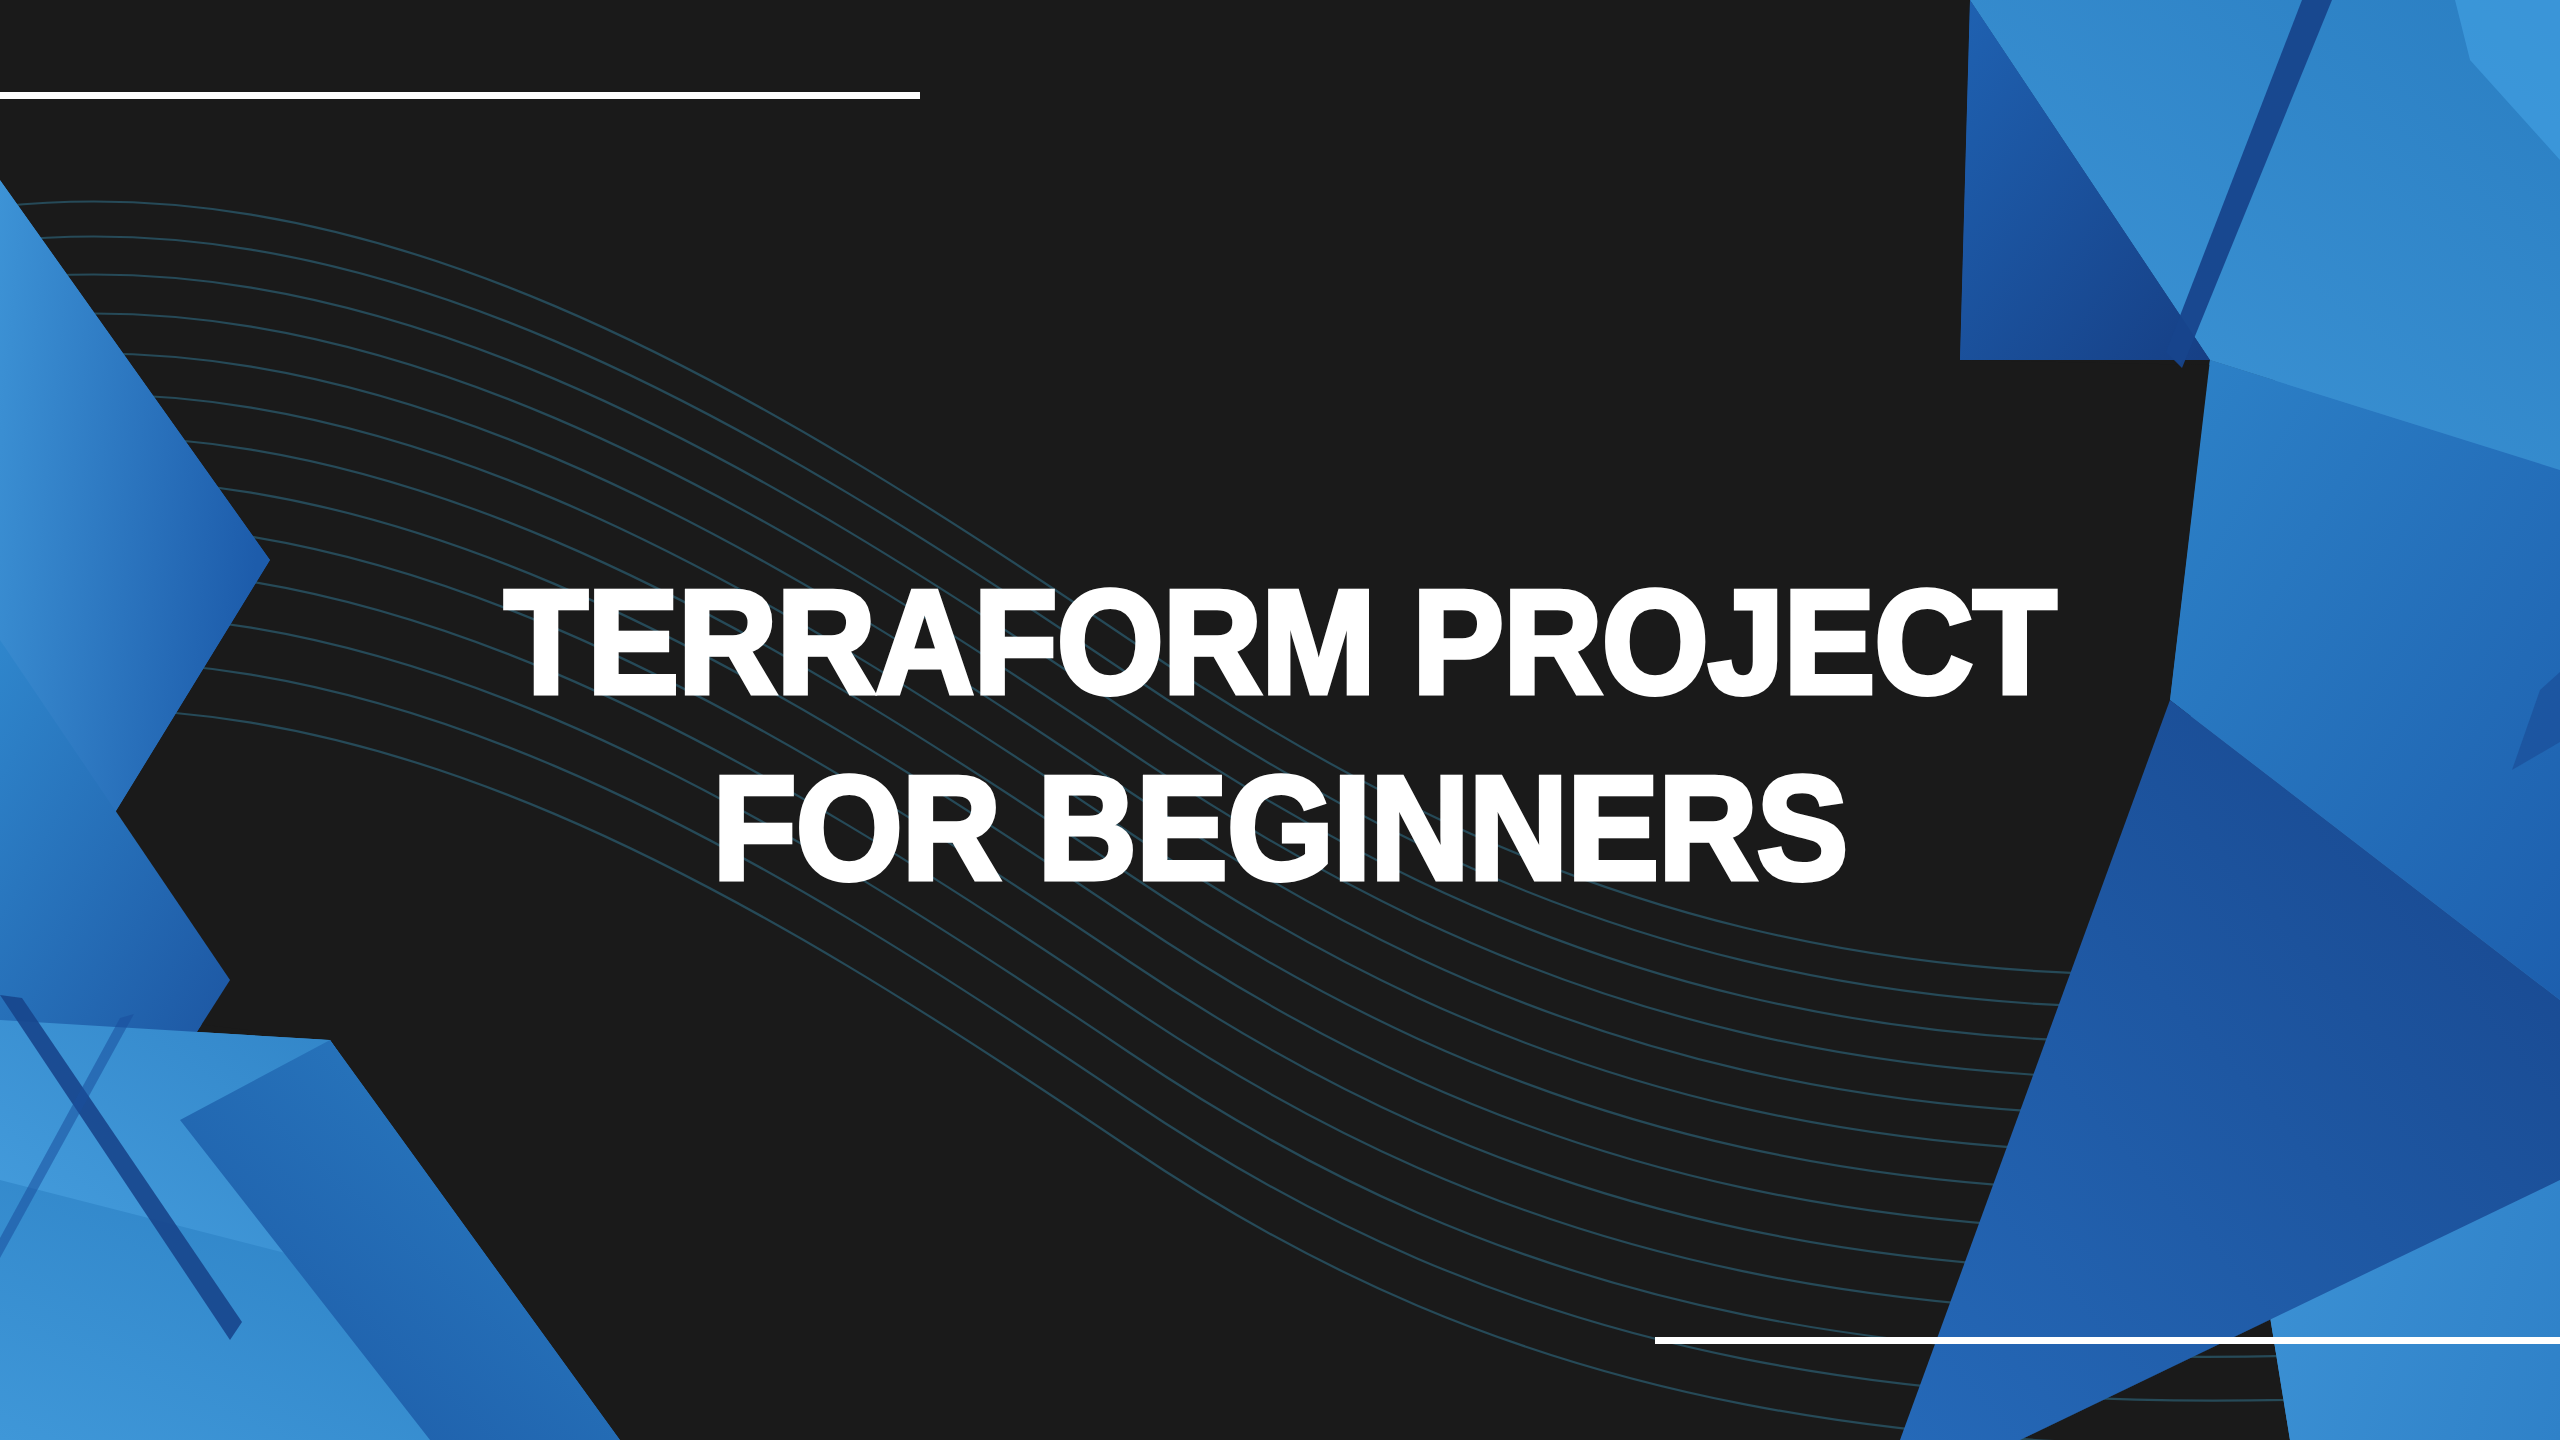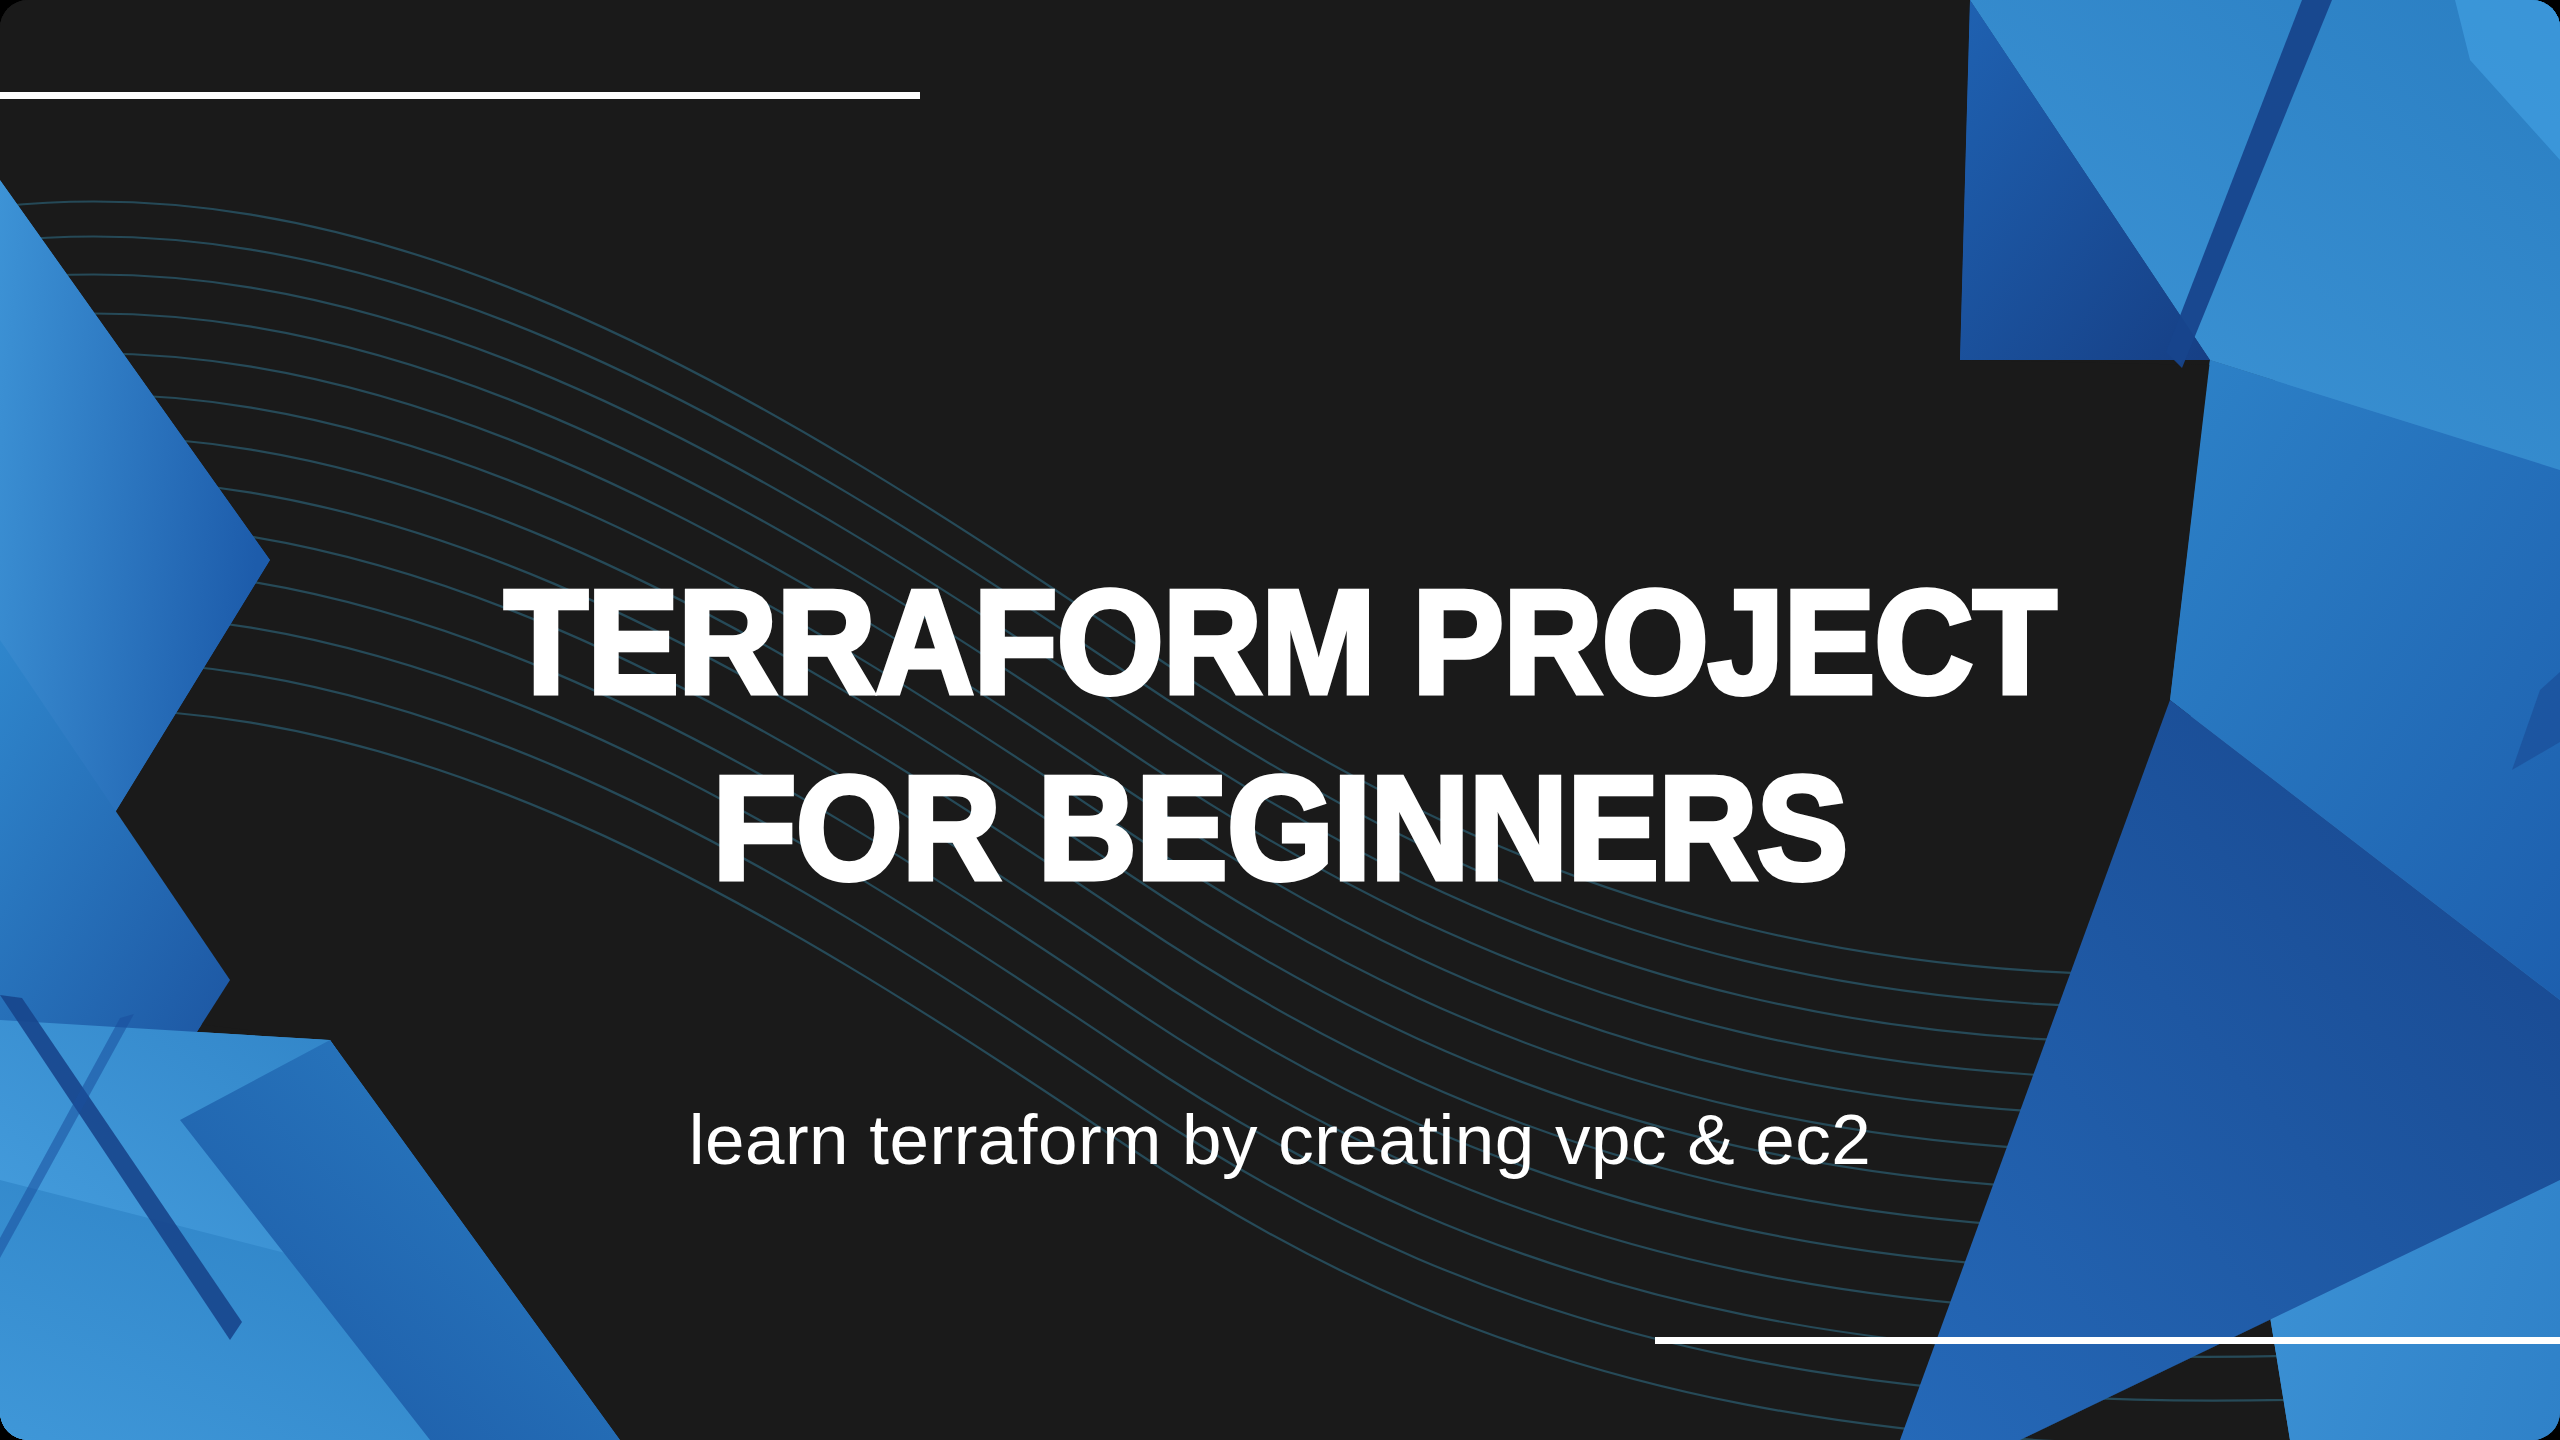--- a/index.html
+++ b/index.html
@@ -10,21 +10,20 @@
   }
   body {
     font-family: "Liberation Sans", sans-serif;
   }
   .slide {
     position: relative;
     width: 2560px;
     height: 1440px;
     overflow: hidden;
     background: #1a1a1a;
-    border-radius: 28px;
   }
   .layer {
     position: absolute;
     inset: 0;
     width: 100%;
     height: 100%;
   }
   .layer svg {
     display: block;
     width: 100%;
@@ -264,17 +263,16 @@
   <div class="rule rule-top"></div>
   <div class="rule rule-bottom"></div>
 
   <div class="content">
 
     <h1 class="title">
       <span class="line">TERRAFORM PROJECT</span>
       <span class="line">FOR BEGINNERS</span>
     </h1>
 
-    <p class="subtitle">learn terraform by creating vpc &amp; ec2</p>
 
   </div>
 
 </div>
 
 </body></html>

